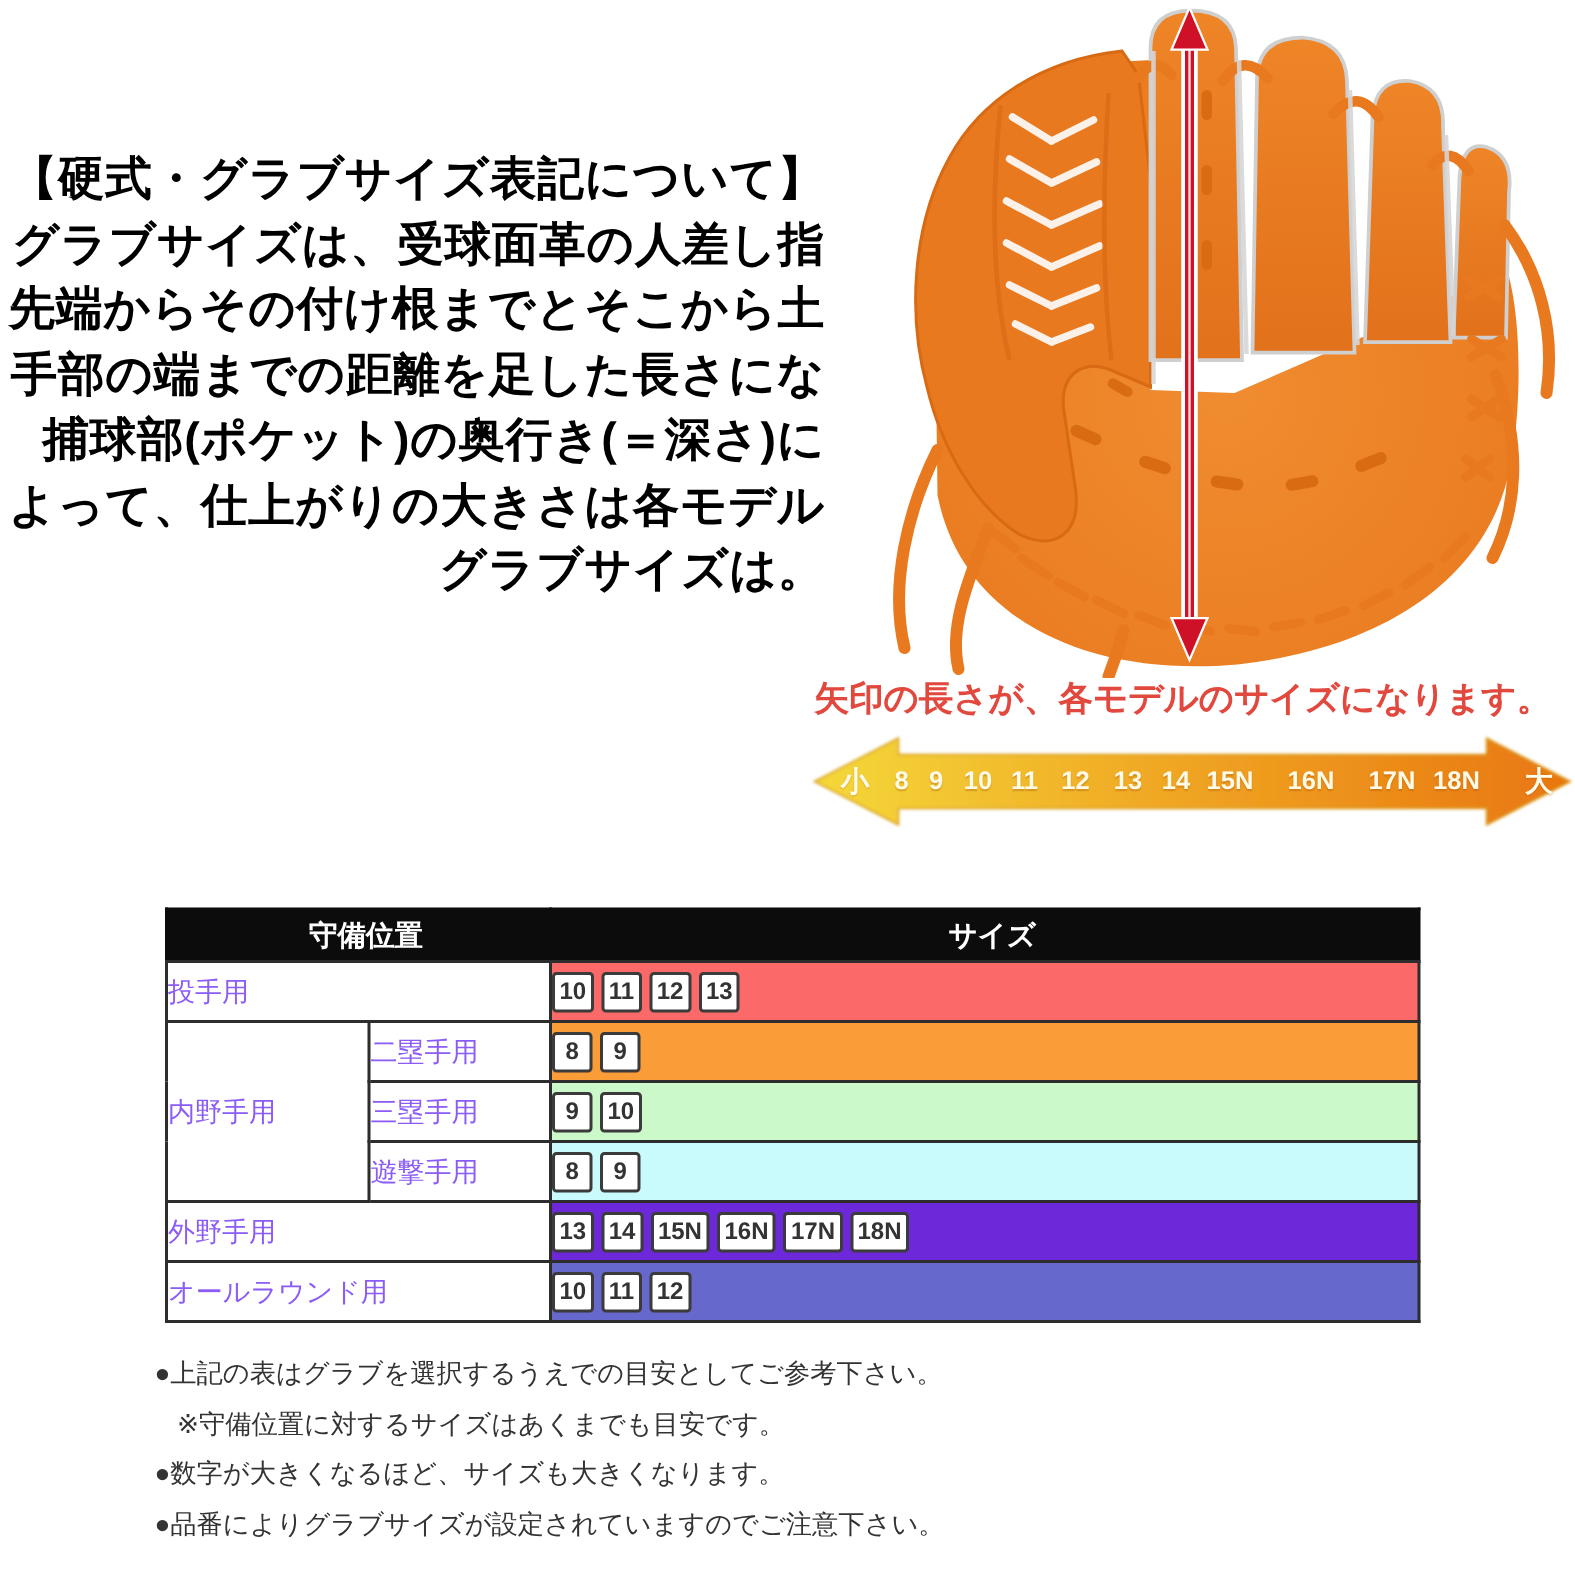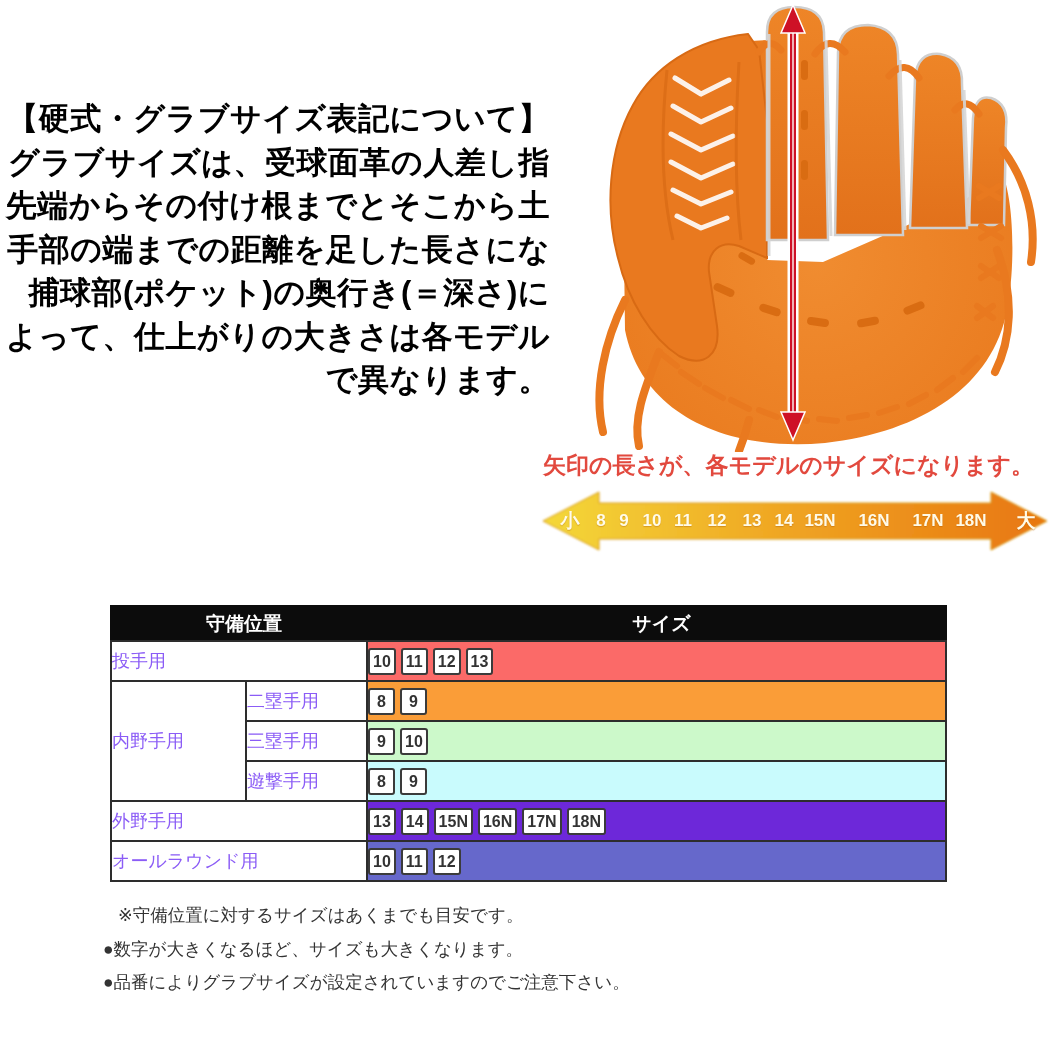--- a/index.html
+++ b/index.html
@@ -52,21 +52,21 @@
 
 <div class="canvas">
 
   <div class="intro">
     <div class="intro-line">【硬式・グラブサイズ表記について】</div>
     <div class="intro-line">グラブサイズは、受球面革の人差し指</div>
     <div class="intro-line">先端からその付け根までとそこから土</div>
     <div class="intro-line">手部の端までの距離を足した長さにな</div>
     <div class="intro-line">捕球部(ポケット)の奥行き(＝深さ)に</div>
     <div class="intro-line">よって、仕上がりの大きさは各モデル</div>
-    <div class="intro-line">で異なります。</div>
+    <div class="intro-line">グラブサイズは。</div>
   </div>
 
   <div class="glove">
     <svg viewBox="0 0 487 452" xmlns="http://www.w3.org/2000/svg">
       <defs>
         <radialGradient id="palmG" cx="0.5" cy="0.55" r="0.75">
           <stop offset="0" stop-color="#f08c30"></stop>
           <stop offset="0.75" stop-color="#ea7c20"></stop>
           <stop offset="1" stop-color="#dd6c14"></stop>
         </radialGradient>
@@ -246,18 +246,19 @@
       <tr>
         <td colspan="2" class="label-cell">オールラウンド用</td>
         <td class="size-cell" style="background-color: rgb(102, 104, 203);">
           <span class="chip">10</span><span class="chip">11</span><span class="chip">12</span>
         </td>
       </tr>
     </tbody>
   </table>
 
   <div class="notes">
+    <div class="note"><span>●</span><span>上記の表はグラブを選択するうえでの目安としてご参考下さい。</span></div>
     <div class="note indent"><span>※</span><span>守備位置に対するサイズはあくまでも目安です。</span></div>
     <div class="note"><span>●</span><span>数字が大きくなるほど、サイズも大きくなります。</span></div>
     <div class="note"><span>●</span><span>品番によりグラブサイズが設定されていますのでご注意下さい。</span></div>
   </div>
 
 </div>
 
 </body></html>

